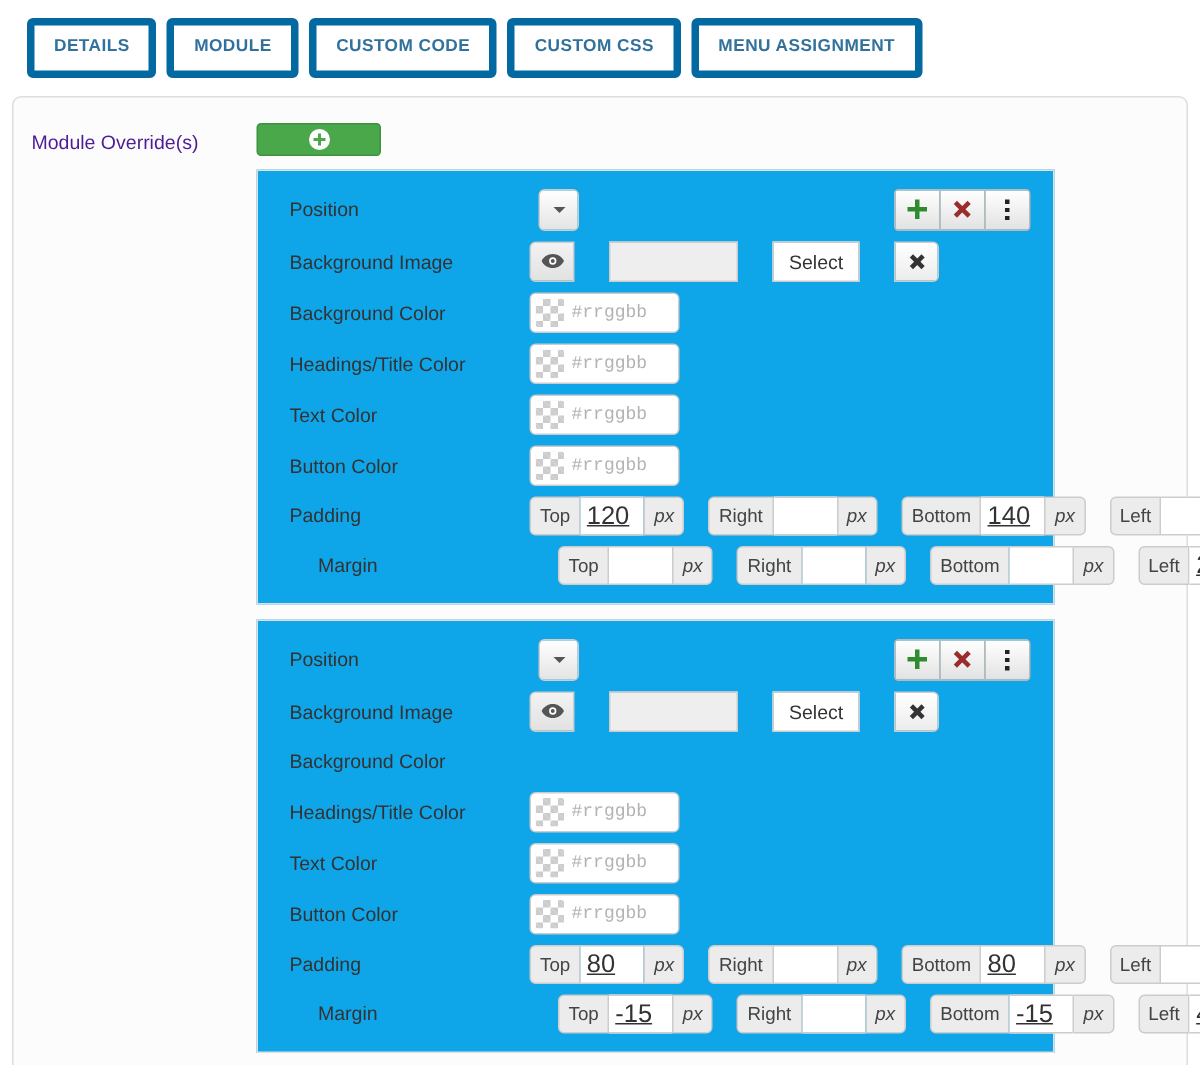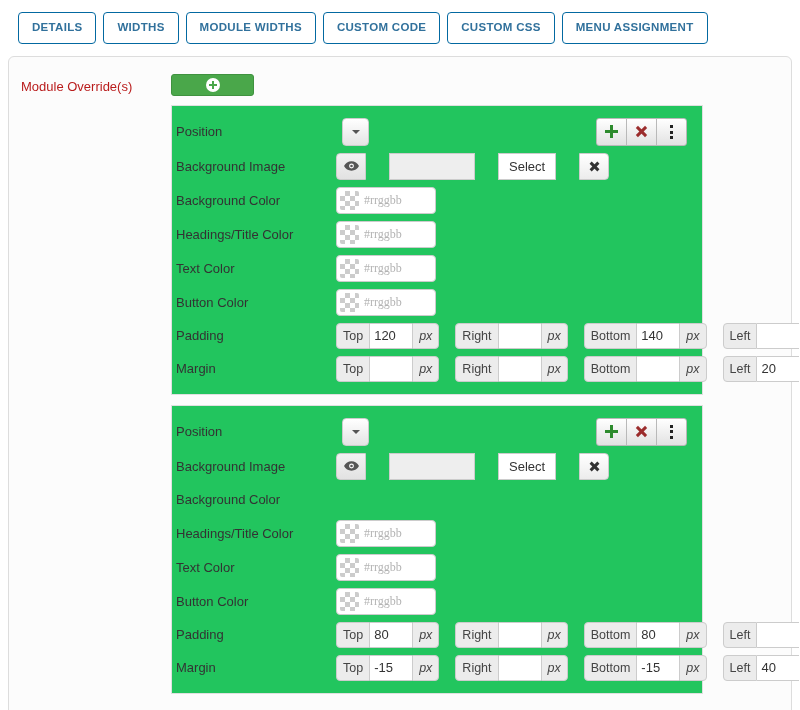--- a/index.html
+++ b/index.html
@@ -6,52 +6,52 @@
   html,body { margin:0; padding:0; }
   body {
     width:800px; height:710px;
     background:#fff;
     font-family:"Liberation Sans", sans-serif;
     color:#333;
   }
   
   .tabs { display:flex; align-items:center; gap:7px; padding:12px 8px 12px 18px; }
   .tab {
-    background:#fff; border:1px solid #0369a1; border-radius:4px;
+    background:#fff; border:5px solid #0369a1; border-radius:4px;
     padding:9px 13px; font-size:11.5px; font-weight:bold; letter-spacing:.3px;
     color:#31719c; line-height:1; cursor:pointer; white-space:nowrap;
     font-family:"Liberation Sans", sans-serif;
   }
   .tab.active { border:2px solid #6cb3de; padding:8px 12px; }
   
   .panel {
     margin:0 8px; min-height:617px;
     border:1px solid #ddd; border-radius:6px;
     background:#fcfcfc; padding:17px 10px 30px 12px;
   }
   .form-row { display:flex; }
-  .control-label { width:150px; flex-shrink:0; padding-top:5px; font-size:13px; color:#b91c1c; }
+  .control-label { width:150px; flex-shrink:0; padding-top:5px; font-size:13px; color:#4c1d95; }
   .controls { width:612px; }
   
   .btn-add {
     display:flex; align-items:center; justify-content:center;
     width:83px; height:22px; margin-bottom:9px;
     background:#4aa74a; border:1px solid #3f923f; border-radius:3px; cursor:pointer;
   }
   .pc { position:relative; width:14px; height:14px; border-radius:50%; background:#fff; display:inline-block; }
   .pc::before { content:""; position:absolute; left:3px; top:6px; width:8px; height:2px; background:#4aa74a; }
   .pc::after  { content:""; position:absolute; left:6px; top:3px; width:2px; height:8px; background:#4aa74a; }
   
   .override-block {
     position:relative; width:532px;
-    background:#22c55e; border:1px solid #e0e0e0;
-    padding:12px 4px; margin-bottom:10px;
+    background:#0ea5e9; border:1px solid #e0e0e0;
+    padding:12px 21px; margin-bottom:10px;
   }
   .row { display:flex; align-items:center; min-height:26px; margin-bottom:7px; }
-  .row:last-child { margin-bottom:0; }
+  .row:last-child { margin-bottom:0;margin-left:19px; }
   .row-label { width:160px; flex-shrink:0; font-size:13px; color:#333; }
   .row-controls { display:flex; align-items:center; }
   
   .position-input {
     width:150px; height:27px; border:1px solid #ccc; border-radius:4px;
     padding:0 8px; font-size:13px; color:#333; background:#fff; outline:none;
     font-family:"Liberation Sans", sans-serif;
   }
   .dd-toggle {
     width:27px; height:28px; margin-left:6px; padding:0;
@@ -108,45 +108,45 @@
   .swatch { width:19px; height:19px; border-radius:2px; flex-shrink:0; }
   .swatch.checker {
     background-color:#fff;
     background-image:
       linear-gradient(45deg,#ccc 25%,transparent 25%,transparent 75%,#ccc 75%),
       linear-gradient(45deg,#ccc 25%,transparent 25%,transparent 75%,#ccc 75%);
     background-size:10px 10px; background-position:0 0,5px 5px;
   }
   .color-input {
     border:none; outline:none; width:70px; background:transparent;
-    font-family:Liberation Serif, serif; font-size:12px; color:#333; padding:0 0 0 5px;
+    font-family:Liberation Mono, monospace; font-size:12px; color:#333; padding:0 0 0 5px;
   }
   .color-input::placeholder { color:#b3b3b3; }
   
   .dim-group { display:inline-flex; align-items:stretch; height:26px; margin-right:16px; }
   .dim-group:last-child { margin-right:0; }
   .dim-addon {
     display:flex; align-items:center; padding:0 6px;
     background:#ececec; border:1px solid #ccc; font-size:12.5px; color:#444;
   }
   .dim-addon.first { border-radius:4px 0 0 4px; }
   .dim-addon.last  { border-radius:0 4px 4px 0;font-style:italic; }
   .dim-input {
     width:42px; border:1px solid #ccc; border-left:none; border-right:none;
-    padding:0 4px; font-size:13px; color:#333; outline:none;
+    padding:0 4px; font-size:17px; color:#333; outline:none;
     font-family:"Liberation Sans", sans-serif;
+    text-decoration:underline;
   }
 </style>
 </head>
 <body>
 
 <div class="tabs">
   <button class="tab">DETAILS</button>
-  <button class="tab">WIDTHS</button>
-  <button class="tab">MODULE WIDTHS</button>
+  <button class="tab">MODULE</button>
   <button class="tab">CUSTOM CODE</button>
   <button class="tab">CUSTOM CSS</button>
   <button class="tab">MENU ASSIGNMENT</button>
 </div>
 
 <div class="panel">
   <div class="form-row">
     <div class="control-label">Module Override(s)</div>
     <div class="controls">
 

